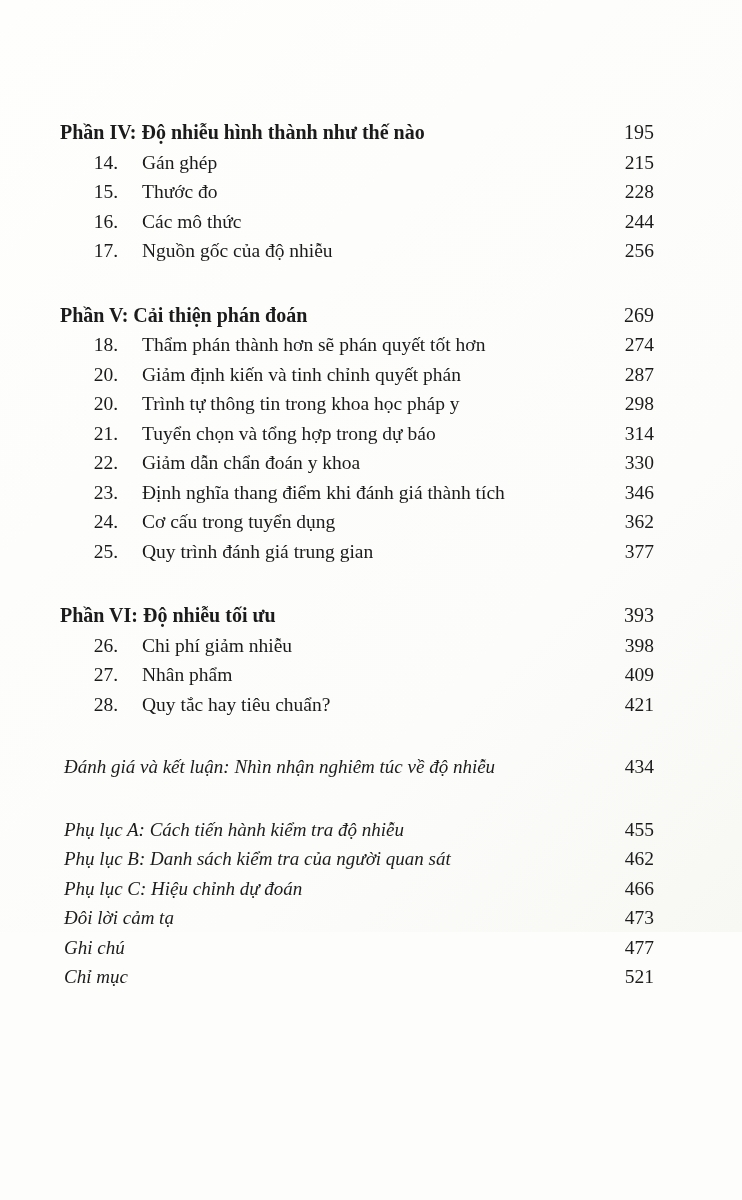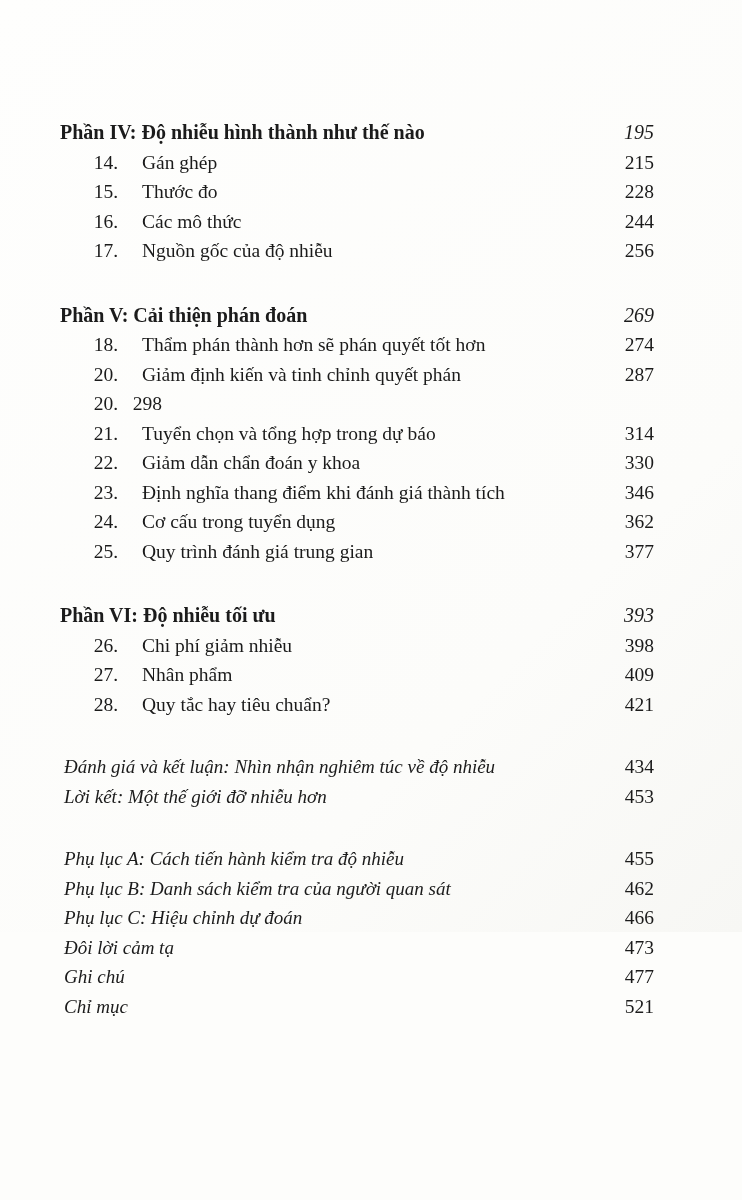--- a/index.html
+++ b/index.html
@@ -51,21 +51,20 @@
   }
   .heading-row {
     font-weight: bold;
     font-size: 20px;
   }
   .heading-row .title-cell {
     margin-left: 0;
   }
   .heading-row .page-cell {
     font-weight: normal;
-    font-style: italic;
   }
   .closing-group {
     margin-top: 33px;
   }
   .closing-row .title-cell {
     margin-left: 4px;
     font-style: italic;
     font-size: 19px;
   }
 </style>
@@ -110,20 +109,21 @@
           <span class="title-cell">Thẩm phán thành hơn sẽ phán quyết tốt hơn</span>
           <span class="page-cell">274</span>
         </div>
         <div class="row chapter-row">
           <span class="num-cell">20.</span>
           <span class="title-cell">Giảm định kiến và tinh chỉnh quyết phán</span>
           <span class="page-cell">287</span>
         </div>
         <div class="row chapter-row">
           <span class="num-cell">20.</span>
+          <span class="title-cell">Trình tự thông tin trong khoa học pháp y</span>
           <span class="page-cell">298</span>
         </div>
         <div class="row chapter-row">
           <span class="num-cell">21.</span>
           <span class="title-cell">Tuyển chọn và tổng hợp trong dự báo</span>
           <span class="page-cell">314</span>
         </div>
         <div class="row chapter-row">
           <span class="num-cell">22.</span>
           <span class="title-cell">Giảm dẫn chẩn đoán y khoa</span>
@@ -164,24 +164,20 @@
           <span class="num-cell">28.</span>
           <span class="title-cell">Quy tắc hay tiêu chuẩn?</span>
           <span class="page-cell">421</span>
         </div>
       </div>
       <div class="closing-group">
         <div class="row closing-row">
           <span class="title-cell">Đánh giá và kết luận: Nhìn nhận nghiêm túc về độ nhiễu</span>
           <span class="page-cell">434</span>
         </div>
-        <div class="row closing-row">
-          <span class="title-cell">Lời kết: Một thế giới đỡ nhiễu hơn</span>
-          <span class="page-cell">453</span>
-        </div>
       </div>
       <div class="closing-group">
         <div class="row closing-row">
           <span class="title-cell">Phụ lục A: Cách tiến hành kiểm tra độ nhiễu</span>
           <span class="page-cell">455</span>
         </div>
         <div class="row closing-row">
           <span class="title-cell">Phụ lục B: Danh sách kiểm tra của người quan sát</span>
           <span class="page-cell">462</span>
         </div>

